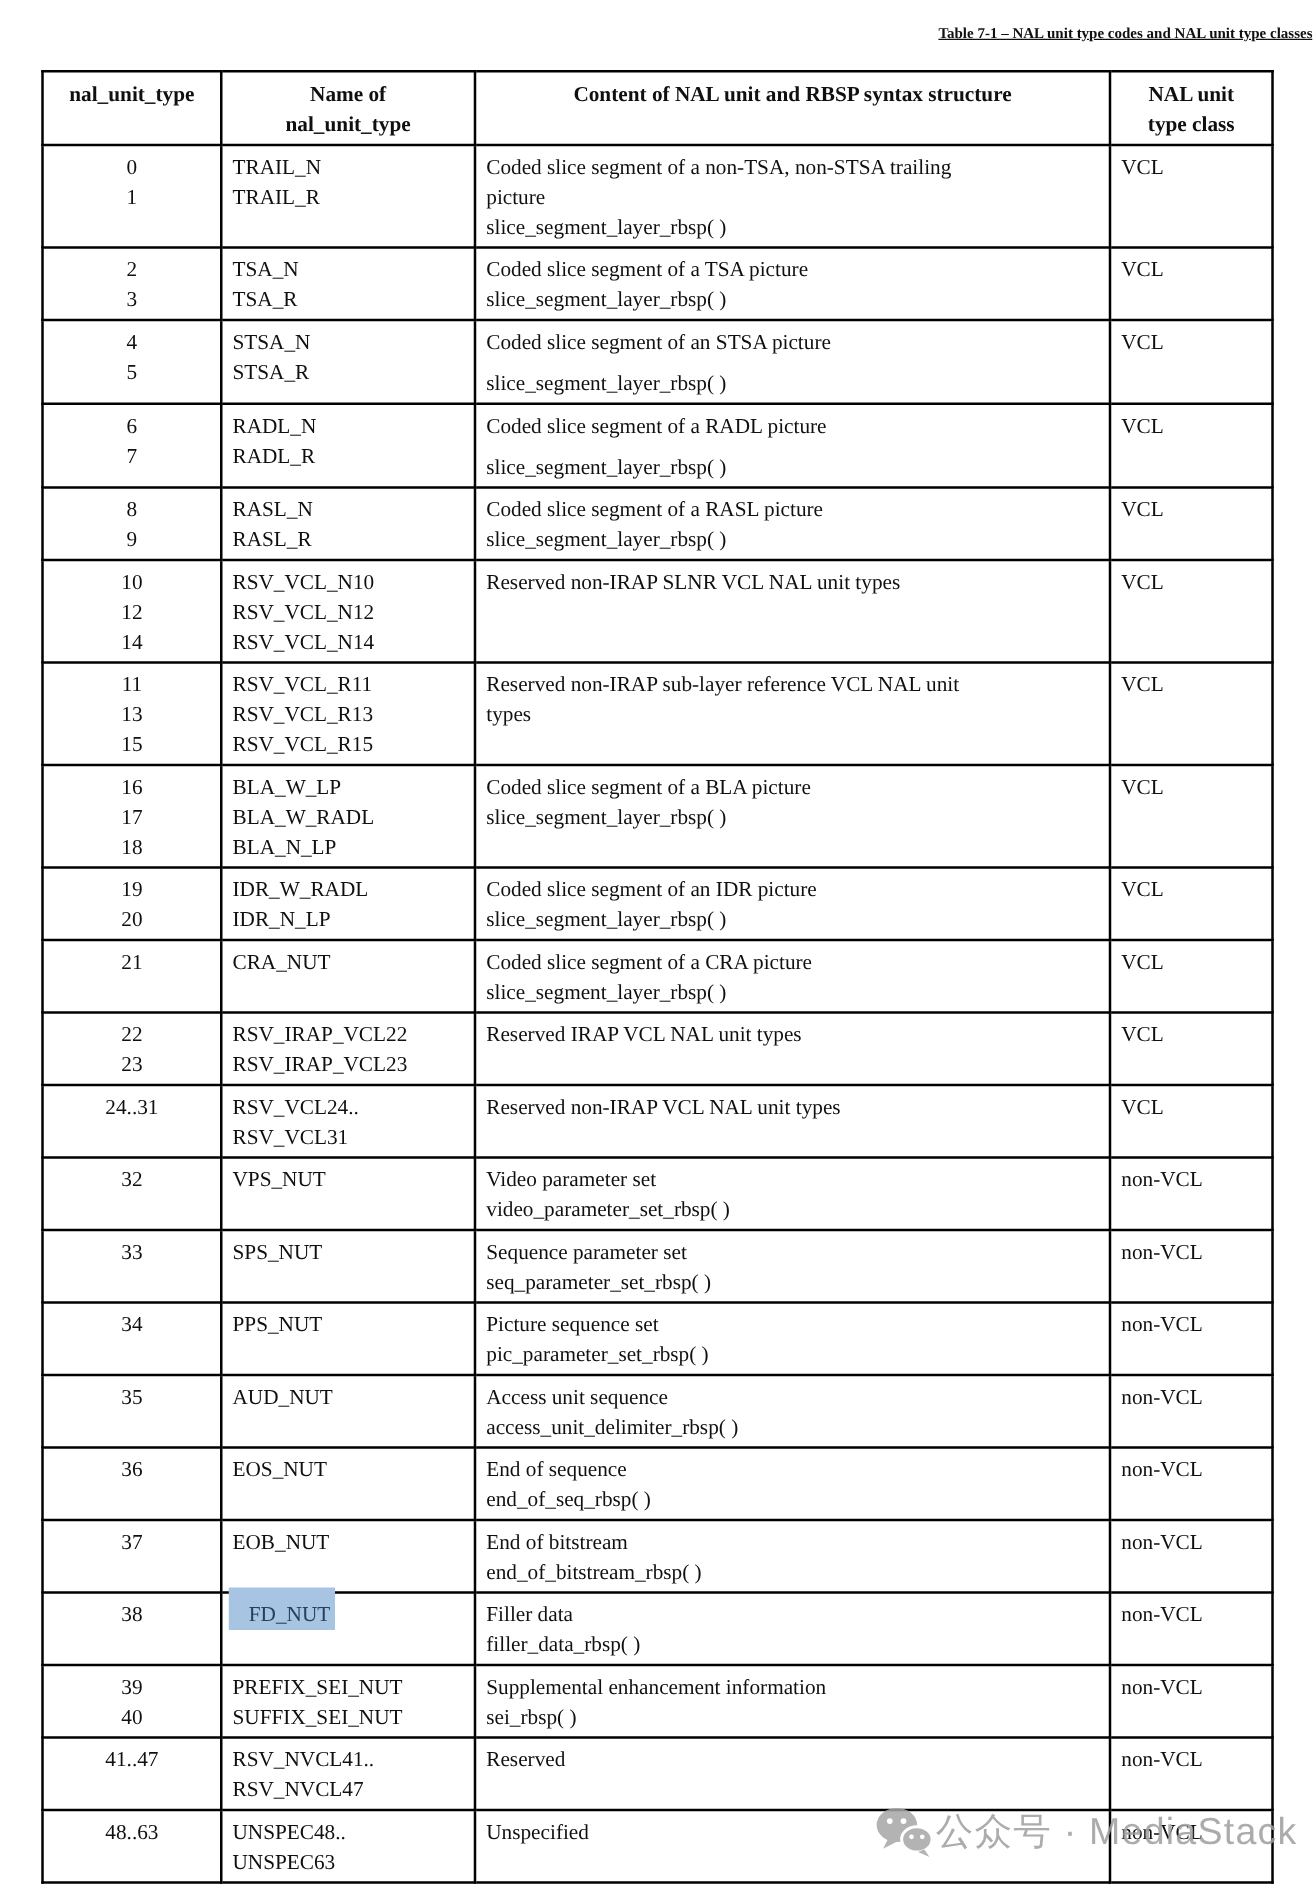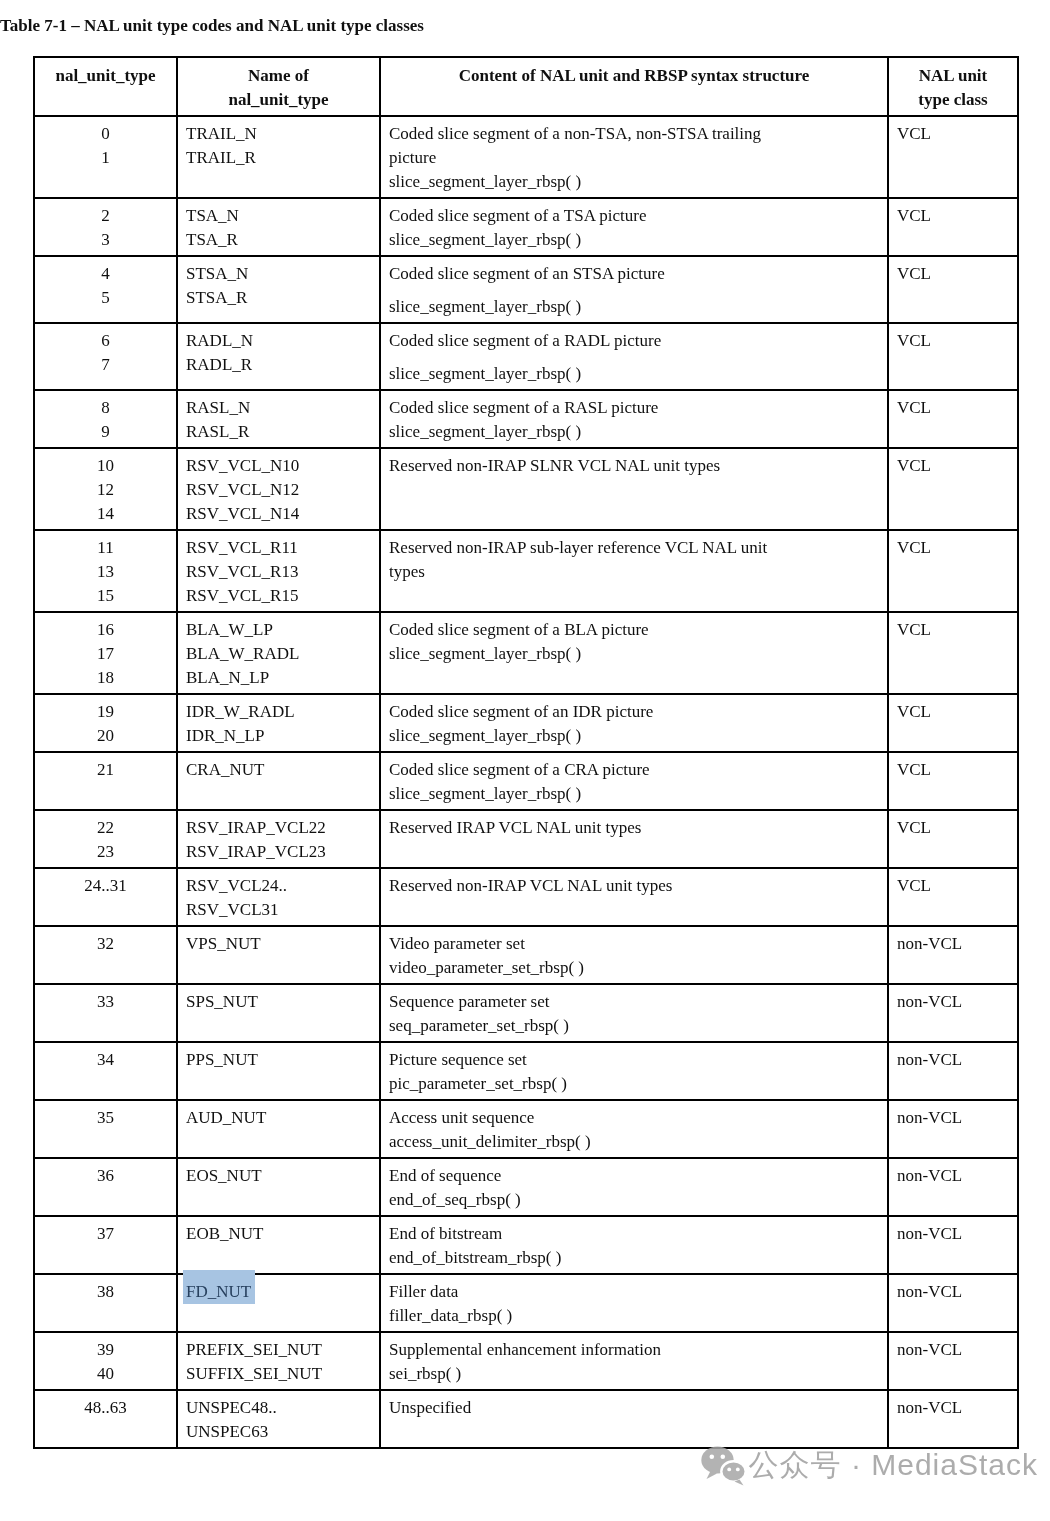--- a/index.html
+++ b/index.html
@@ -8,25 +8,26 @@
   body {
     width: 1050px;
     height: 1521px;
     background: #ffffff;
     font-family: "Liberation Serif", serif;
     color: #101010;
     position: relative;
     overflow: hidden;
   }
   .title {
-    text-align: left;
+    text-align: right;
     font-weight: bold;
-    font-size: 17px;
+    font-size: 12px;
     line-height: 20px;
     margin-top: 16px;
+    text-decoration: underline;
   }
   table.nal {
     border-collapse: collapse;
     table-layout: fixed;
     width: 984px;
     margin: 20px 10px 0 33px;
   }
   table.nal col.w1 { width: 143px; }
   table.nal col.w2 { width: 203px; }
   table.nal col.w3 { width: 508px; }
@@ -44,21 +45,21 @@
     padding-top: 6px;
   }
   td.c-type  { text-align: center; padding-left: 2px; padding-right: 2px; }
   td.c-class { text-align: left; padding-left: 2px; padding-right: 2px; }
   td.c-content div.gap { margin-top: 9px; }
   span.hl {
     position: relative;
     z-index: 3;
     background: var(--hl-color);
     color: #27405e;
-    padding: 12px 4px 3px 3px;
+    padding: 12px 4px 3px 16px;
     margin-left: -3px;
   }
   .watermark {
     position: absolute;
     top: 1445px;
     right: 12px;
     display: flex;
     align-items: center;
     gap: 3px;
     z-index: 20;
@@ -425,20 +426,35 @@
           <td class="c-content">
             <div>Supplemental enhancement information</div>
             <div>sei_rbsp( )</div>
           </td>
           <td class="c-class">
             <div>non-VCL</div>
           </td>
         </tr>
         <tr>
           <td class="c-type">
+            <div>41..47</div>
+          </td>
+          <td class="c-name">
+            <div>RSV_NVCL41..</div>
+            <div>RSV_NVCL47</div>
+          </td>
+          <td class="c-content">
+            <div>Reserved</div>
+          </td>
+          <td class="c-class">
+            <div>non-VCL</div>
+          </td>
+        </tr>
+        <tr>
+          <td class="c-type">
             <div>48..63</div>
           </td>
           <td class="c-name">
             <div>UNSPEC48..</div>
             <div>UNSPEC63</div>
           </td>
           <td class="c-content">
             <div>Unspecified</div>
           </td>
           <td class="c-class">

